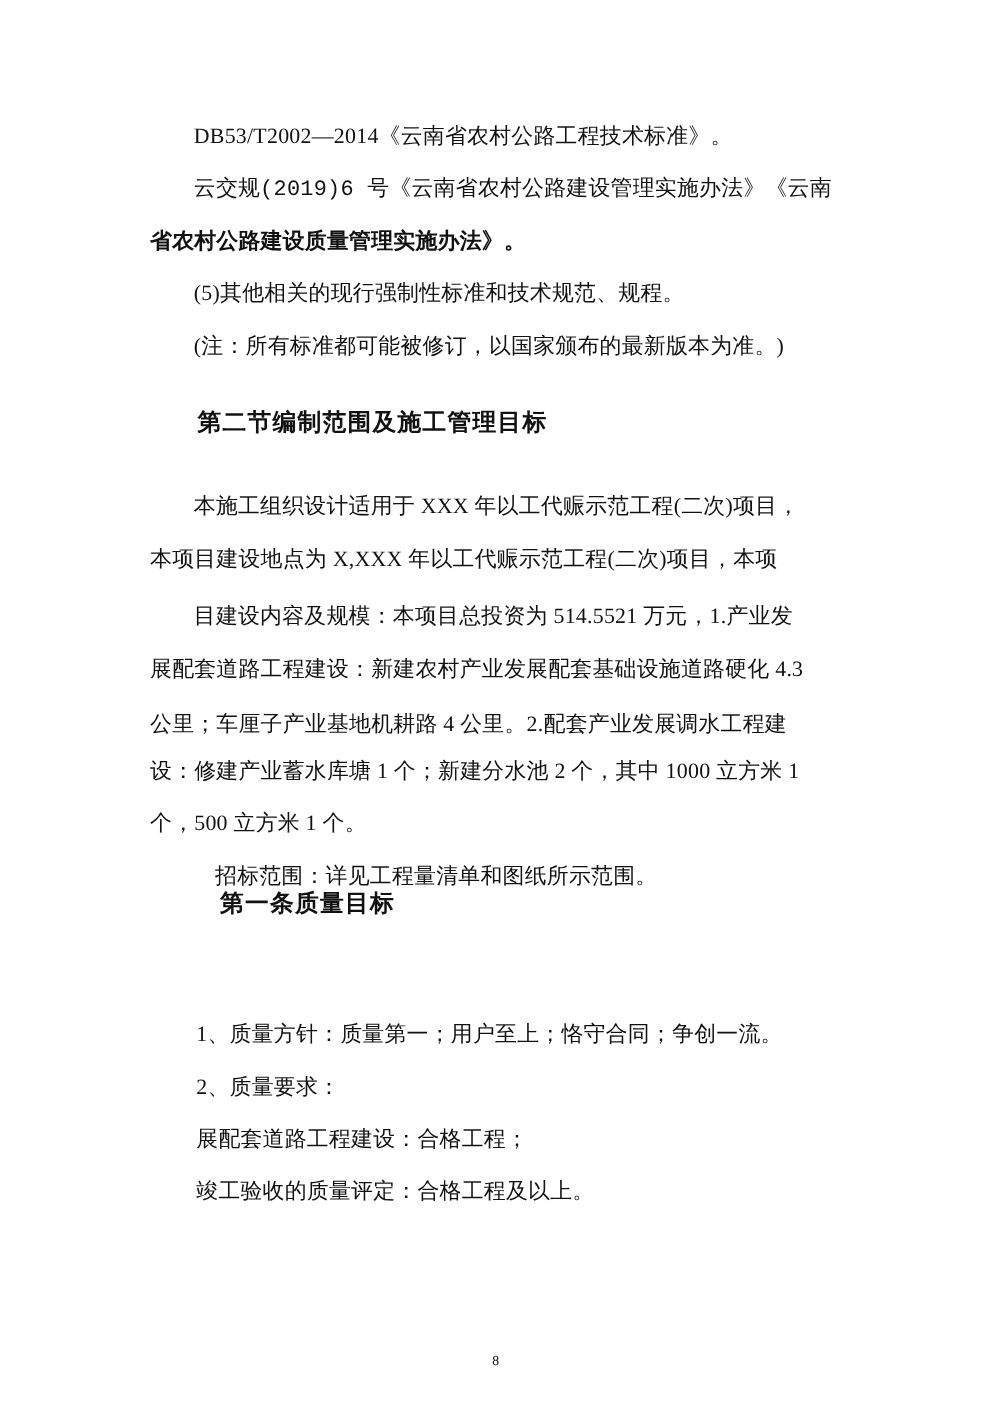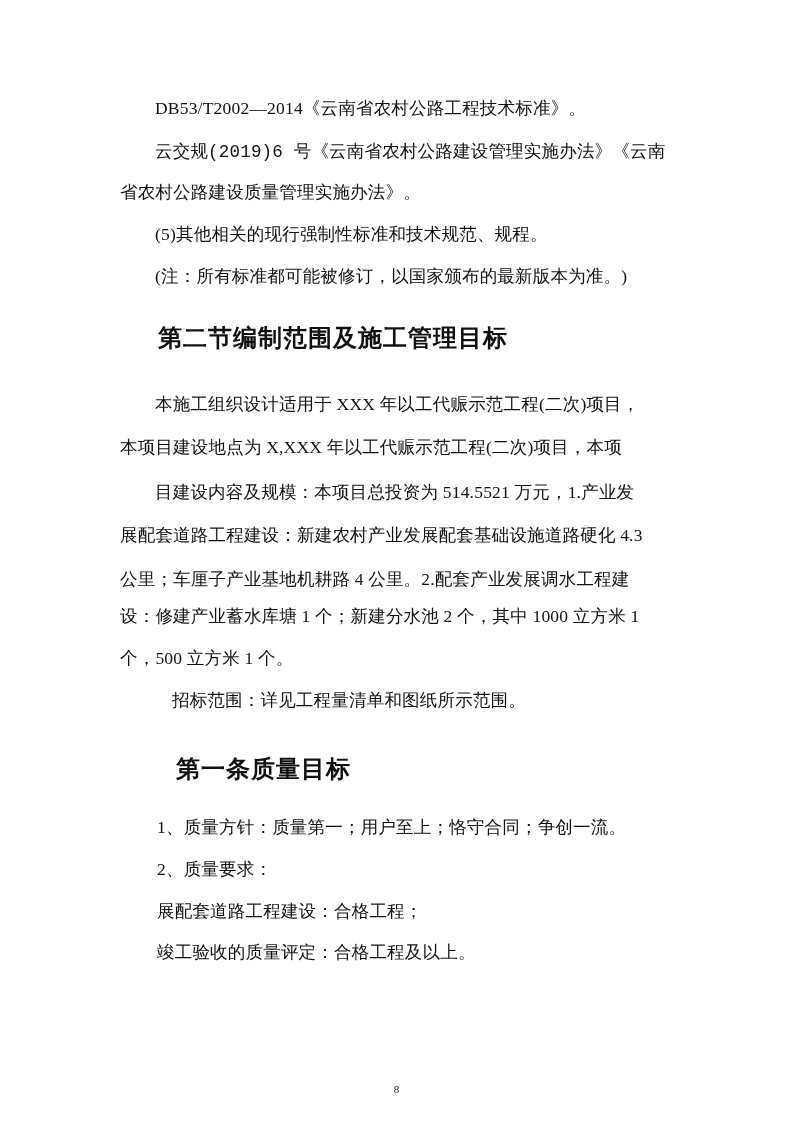--- a/index.html
+++ b/index.html
@@ -1,44 +1,44 @@
 <!DOCTYPE html>
 <html><head>
 <meta charset="utf-8">
 <style>
   html, body { margin: 0; padding: 0; background: #ffffff; }
   body { width: 793px; height: 1122px; position: relative; overflow: hidden;
          font-family: "Liberation Serif", "DejaVu Serif", serif; color: #111111; }
   .line { position: absolute; white-space: nowrap; font-size: 17.5px; line-height: 24px; letter-spacing: 0.2px; }
-  .heading { position: absolute; white-space: nowrap; font-size: 24px; line-height: 26px; font-weight: bold;
+  .heading { position: absolute; white-space: nowrap; font-size: 19px; line-height: 26px; font-weight: bold;
              font-family: "DejaVu Sans", "Liberation Sans", sans-serif; letter-spacing: 1px; }
   .page-num { position: absolute; left: 0; width: 793px; top: 1082px; text-align: center; font-size: 11px; line-height: 14px; }
 </style>
 </head>
 <body>
 
 <div>
   <div class="line" style="left:155px; top:96px;">DB53/T2002—2014《云南省农村公路工程技术标准》。</div>
   <div class="line" style="left:155px; top:140px;font-family:Liberation Mono, monospace;">云交规(2019)6 号《云南省农村公路建设管理实施办法》《云南</div>
-  <div class="line" style="left:120px; top:180px;">省农村公路建设质量管理实施办法》。</div>
+  <div class="line" style="left:120px; top:180px;font-weight:bold;">省农村公路建设质量管理实施办法》。</div>
   <div class="line" style="left:155px; top:222px;">(5)其他相关的现行强制性标准和技术规范、规程。</div>
   <div class="line" style="left:155px; top:264px;">(注：所有标准都可能被修订，以国家颁布的最新版本为准。)</div>
 
   <div class="heading" style="left:158px; top:325px;">第二节编制范围及施工管理目标</div>
 
   <div class="line" style="left:155px; top:392px;">本施工组织设计适用于 XXX 年以工代赈示范工程(二次)项目，</div>
   <div class="line" style="left:120px; top:435px;">本项目建设地点为 X,XXX 年以工代赈示范工程(二次)项目，本项</div>
   <div class="line" style="left:155px; top:480px;">目建设内容及规模：本项目总投资为 514.5521 万元，1.产业发</div>
   <div class="line" style="left:120px; top:523px;">展配套道路工程建设：新建农村产业发展配套基础设施道路硬化 4.3</div>
   <div class="line" style="left:120px; top:567px;">公里；车厘子产业基地机耕路 4 公里。2.配套产业发展调水工程建</div>
   <div class="line" style="left:120px; top:604px;text-align:center;">设：修建产业蓄水库塘 1 个；新建分水池 2 个，其中 1000 立方米 1</div>
   <div class="line" style="left:120px; top:646px;">个，500 立方米 1 个。</div>
   <div class="line" style="left:172px; top:688px;text-align:right;">招标范围：详见工程量清单和图纸所示范围。</div>
 
-  <div class="heading" style="left:176px; top:756px;">第一条质量目标</div>
+  <div class="heading" style="left:176px; top:710px;">第一条质量目标</div>
 
   <div class="line" style="left:157px; top:815px;">1、质量方针：质量第一；用户至上；恪守合同；争创一流。</div>
   <div class="line" style="left:157px; top:857px;">2、质量要求：</div>
   <div class="line" style="left:157px; top:899px;">展配套道路工程建设：合格工程；</div>
   <div class="line" style="left:157px; top:940px;">竣工验收的质量评定：合格工程及以上。</div>
 
   <div class="page-num">8</div>
 </div>
 
 </body></html>

